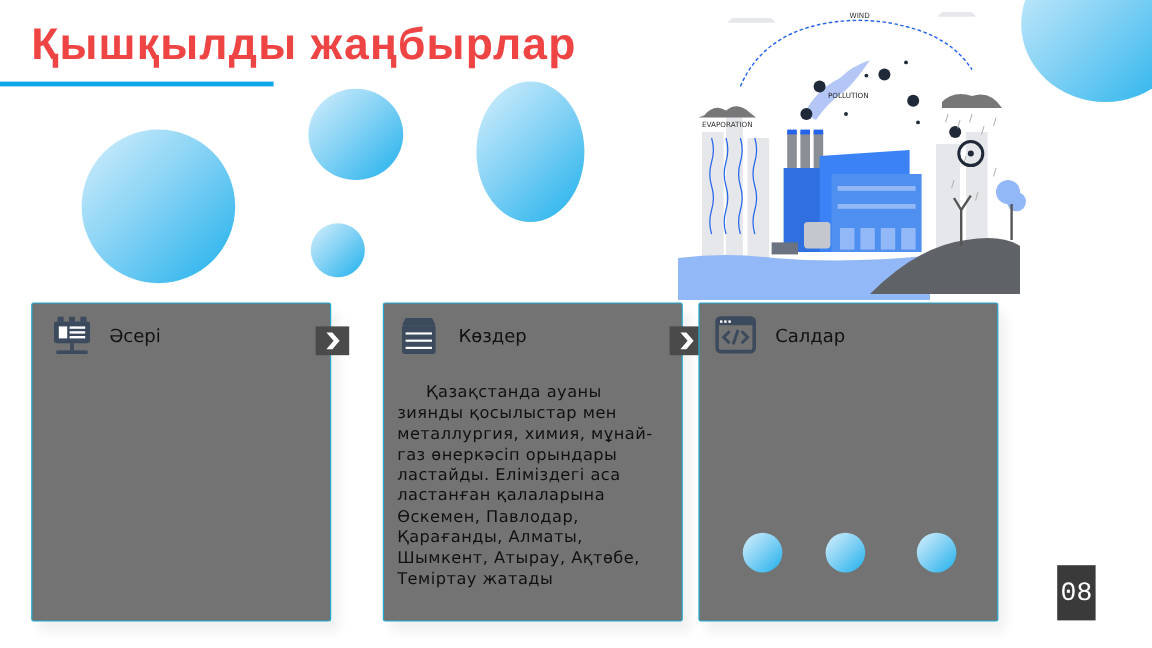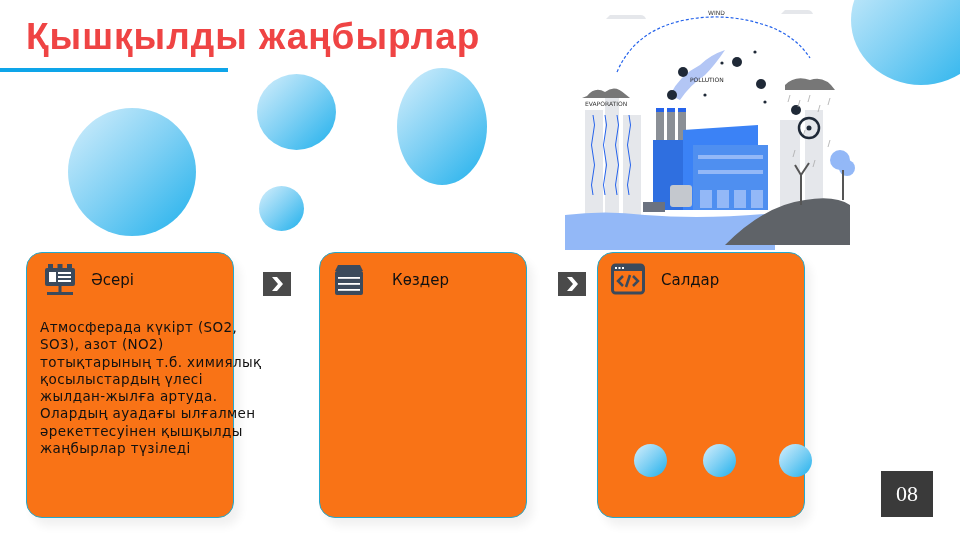--- a/index.html
+++ b/index.html
@@ -14,22 +14,22 @@
   .title-underline {
     position: absolute; left: 0; top: 68px; width: 228px; height: 4px; background: #0ea5e9;
   }
 
   .bubble {
     position: absolute; border-radius: 50%;
     background: linear-gradient(135deg, #d6effc 0%, #7fd0f4 50%, #1fb0ec 100%);
   }
 
   .card {
-    position: absolute; top: 252px; height: 266px; width: 208px;
-    border: 1.5px solid #22a9cf; border-radius: 16px; background: #f97316;
+    position: absolute; top: 252px; height: 266px; width: 250px;
+    border: 1.5px solid #22a9cf; border-radius: 2px; background: #737373;
     box-shadow: 6px 8px 10px rgba(0,0,0,0.06);
   }
   .card-head {
     position: absolute; top: 10px; left: 16px; display: flex; align-items: center;
   }
   .card-icon { width: 34px; height: 34px; color: #3b4a5c; }
   .card-title { font-size: 15px; color: #111; margin-left: 14px; }
   .card-body {
     position: absolute; left: 13px; top: 66px; width: 225px;
     font-size: 13.5px; line-height: 17.3px; color: #111; letter-spacing: 0.4px;
@@ -41,24 +41,24 @@
     position: absolute; width: 28px; height: 24px; background: #4a4a4a;
     display: flex; align-items: center; justify-content: center; color: #fff;
   }
 
   .dot {
     position: absolute; width: 33px; height: 33px; border-radius: 50%;
     background: linear-gradient(135deg, #d6effc 0%, #7fd0f4 50%, #1fb0ec 100%);
   }
 
   .page-num {
-    position: absolute; left: 881px; top: 471px; width: 52px; height: 46px;
+    position: absolute; left: 881px; top: 471px; width: 32px; height: 46px;
     background: #3a3a3a; color: #fff; font-size: 22px;
     display: flex; align-items: center; justify-content: center;
-    font-family: Liberation Serif, serif;
+    font-family: Liberation Mono, monospace;
   }
 
   .illustration { position: absolute; left: 565px; top: 0; width: 300px; height: 250px; }
 </style>
 </head>
 <body>
 
 <div class="title">Қышқылды жаңбырлар</div>
 <div class="title-underline"></div>
 
@@ -155,51 +155,53 @@
       </g>
       <g fill="#fff">
         <rect x="6" y="9" width="7" height="10"></rect>
         <rect x="15" y="9" width="13" height="2"></rect>
           <rect x="15" y="13" width="13" height="2"></rect>
           <rect x="15" y="17" width="13" height="2"></rect>
       </g>
     </svg>
     <span class="card-title">Әсері</span>
   </div>
-  <div class="card-body">Атмосферада күкірт (SO2, SO3), азот (NO2) тотықтарының т.б. химиялық қосылыстардың үлесі жылдан-жылға артуда. Олардың ауадағы ылғалмен әрекеттесуінен қышқылды  жаңбырлар түзіледі</div>
 </div>
 
 <div class="arrow-btn" style="left:263px;top:272px;">
   <svg width="14" height="16" viewBox="0 0 14 16">
       <path d="M2 1 h5 l6 7 l-6 7 h-5 l6 -7 z" fill="#fff"></path>
     </svg>
 </div>
 
 <div class="card" style="left:319px;">
   <div class="card-head" style="left:12px;">
     <svg class="card-icon" viewBox="0 0 34 34">
       <path d="M6 2 h22 l3 6 h-28 z" fill="#3b4a5c"></path>
       <rect x="3" y="8" width="28" height="24" rx="2" fill="#3b4a5c"></rect>
       <g fill="#fff">
           <rect x="6" y="14" width="22" height="1.8"></rect>
           <rect x="6" y="20" width="22" height="1.8"></rect>
           <rect x="6" y="26" width="22" height="1.8"></rect>
         </g>
     </svg>
-    <span class="card-title" style="margin-left:26px;">Көздер</span>
+    <span class="card-title" style="margin-left:16px;">Көздер</span>
+  </div>
+  <div class="card-body" style="left:11px;top:66px;">
+    <span class="indent"></span><span>Қазақстанда ауаны зиянды қосылыстар мен металлургия, химия, мұнай-газ өнеркәсіп орындары ластайды. Еліміздегі аса ластанған қалаларына Өскемен, Павлодар, Қарағанды, Алматы, Шымкент, Атырау, Ақтөбе, Теміртау жатады</span>
   </div>
 </div>
 
 <div class="arrow-btn" style="left:558px;top:272px;">
   <svg width="14" height="16" viewBox="0 0 14 16">
       <path d="M2 1 h5 l6 7 l-6 7 h-5 l6 -7 z" fill="#fff"></path>
     </svg>
 </div>
 
-<div class="card" style="left:597px;padding-left:27px;">
+<div class="card" style="left:582px;padding-left:27px;">
   <div class="card-head" style="left:13px;">
     <svg class="card-icon" viewBox="0 0 34 34">
       <rect x="1.5" y="2" width="31" height="28" rx="3" fill="none" stroke="#3b4a5c" stroke-width="3"></rect>
       <rect x="1.5" y="2" width="31" height="6" fill="#3b4a5c"></rect>
       <g fill="#fff">
           <rect x="4" y="4" width="2" height="2"></rect>
           <rect x="7.5" y="4" width="2" height="2"></rect>
           <rect x="11" y="4" width="2" height="2"></rect>
         </g>
       <path d="M12 13 l-5 5 l5 5 M22 13 l5 5 l-5 5 M19 12 l-4 12" fill="none" stroke="#3b4a5c" stroke-width="2.5"></path>

